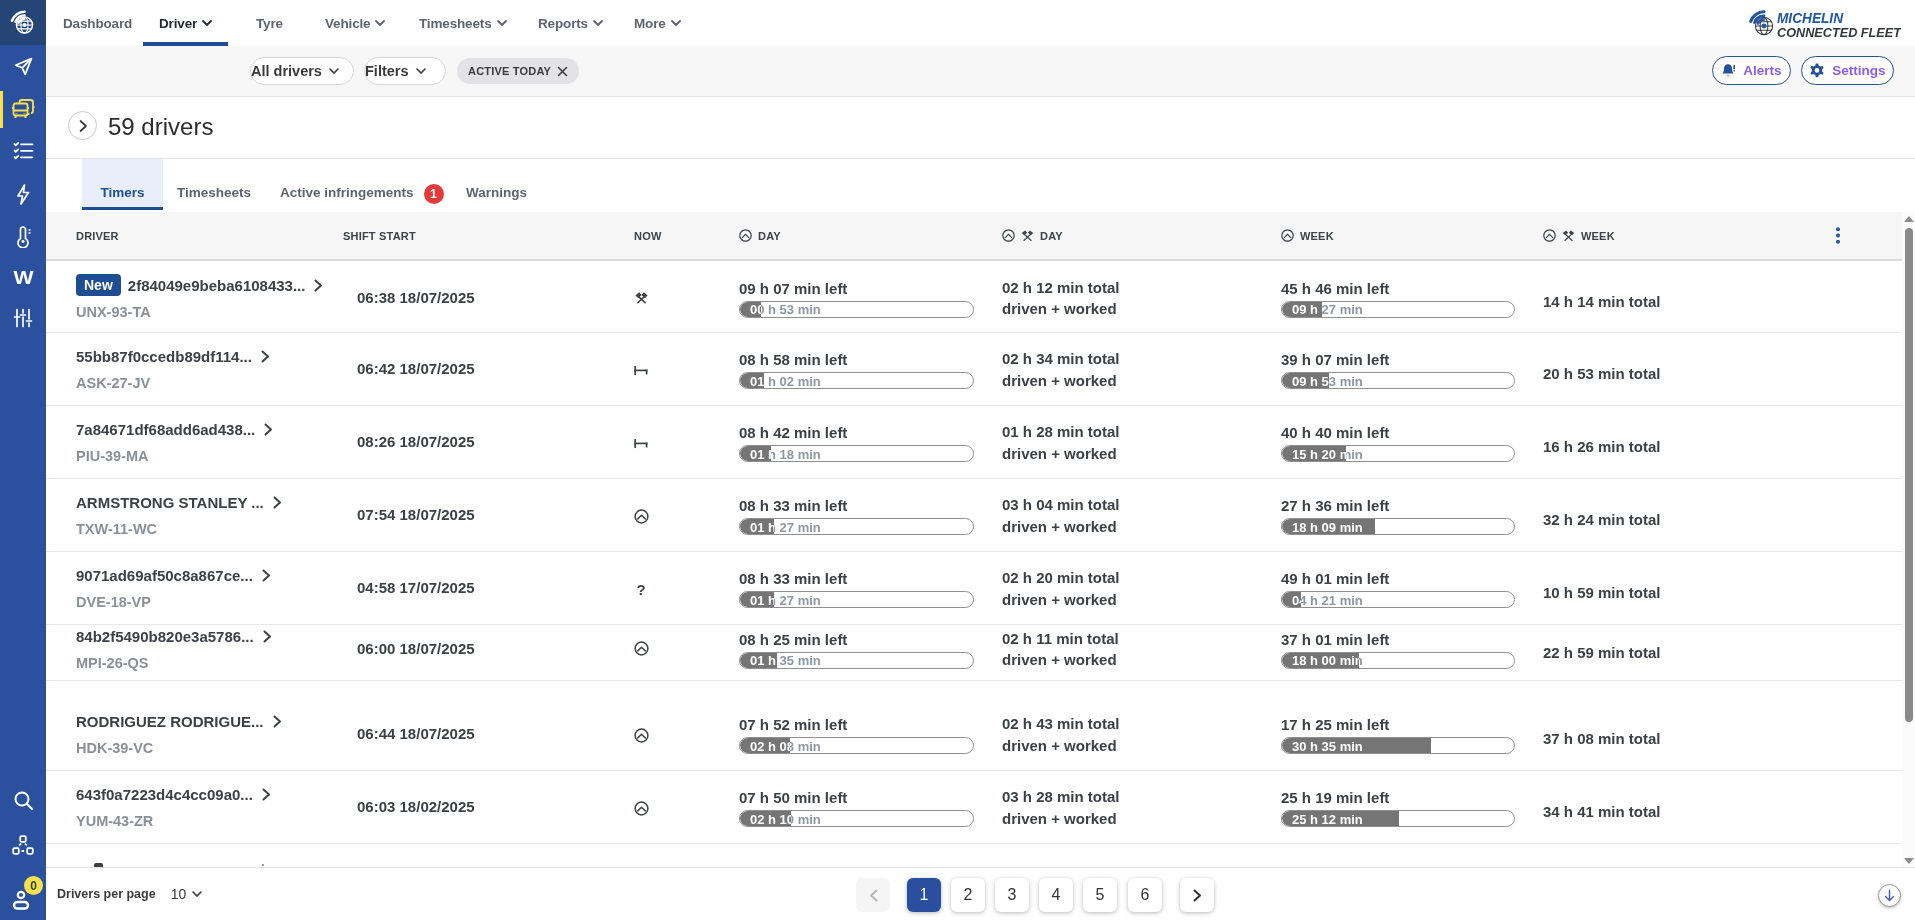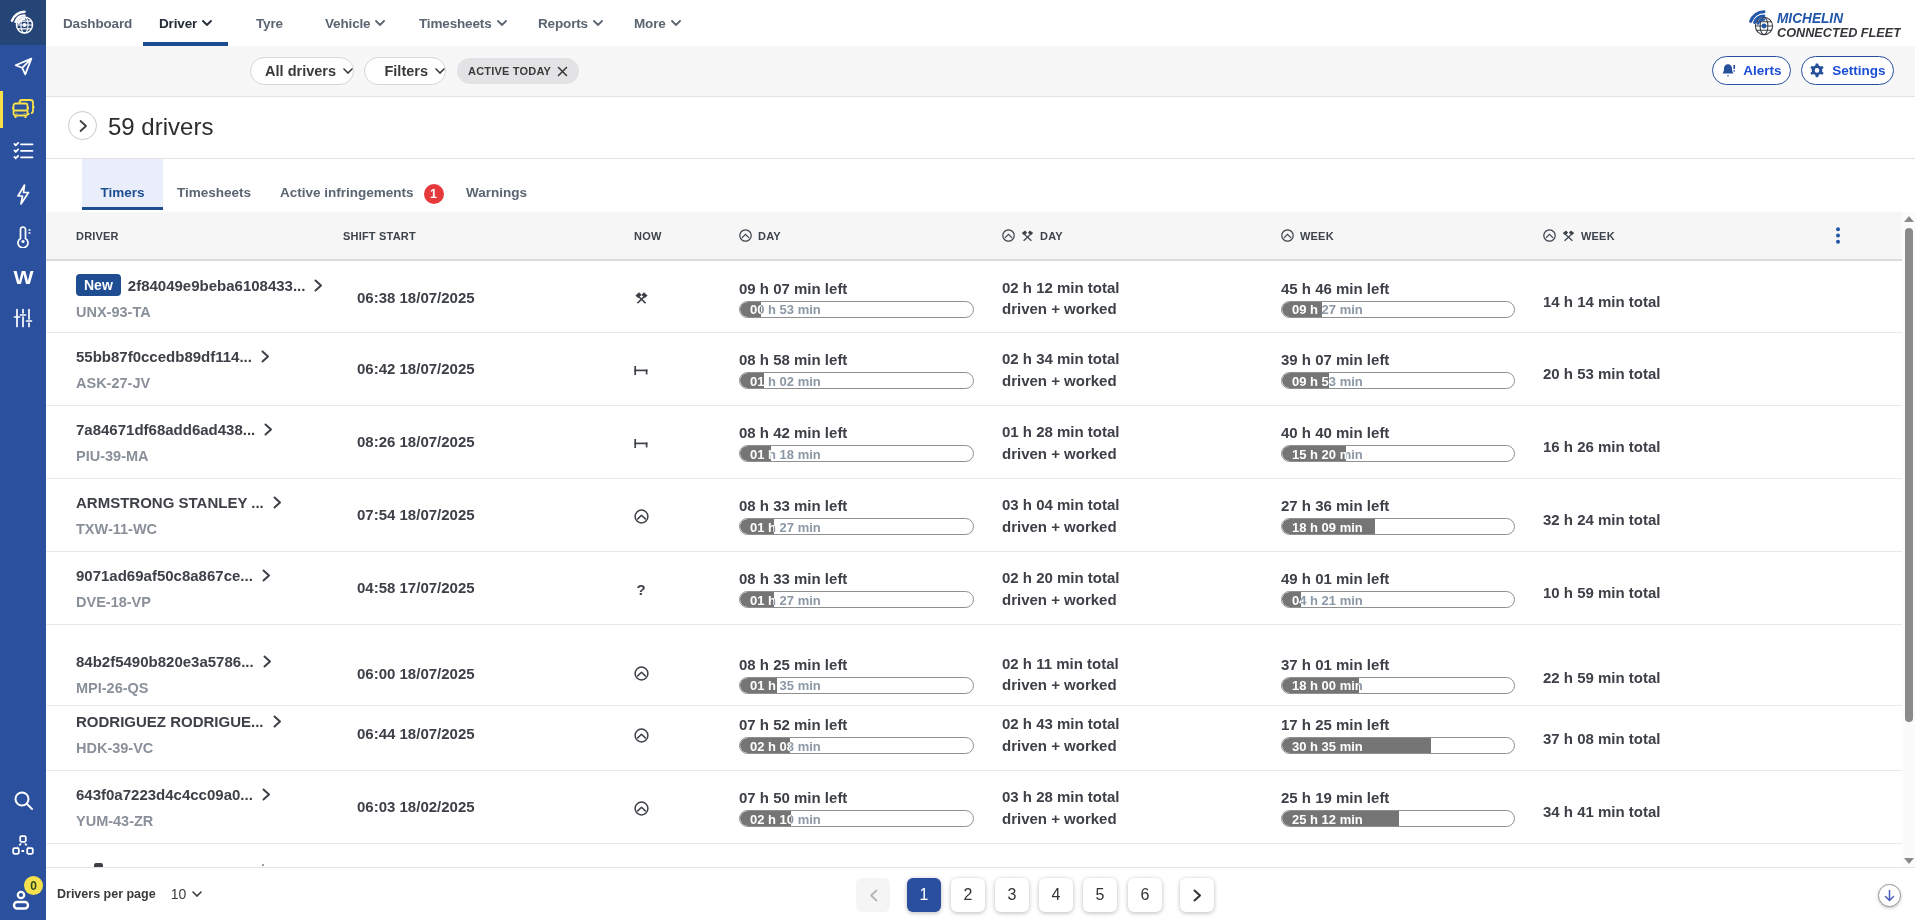--- a/index.html
+++ b/index.html
@@ -12,23 +12,23 @@
 #topnav { position:absolute; left:46px; top:0; width:1869px; height:46px; background:#fff; }
 .nav-item { position:absolute; top:0; height:46px; display:flex; align-items:center; gap:5px; font-size:13.5px; font-weight:700; color:#5b6572; letter-spacing:-0.15px; }
 .nav-item.active { color:#242b36; }
 #nav-underline { position:absolute; left:97px; top:42px; width:85px; height:4px; background:#1e4d92; }
 .cdown { width:10px; height:6px; }
 
 #mlogo { position:absolute; right:14px; top:5px; }
 
 #toolbar { position:absolute; left:46px; top:46px; width:1869px; height:51px; background:#f7f7f8; border-bottom:1px solid #e3e3e4; }
 #tltitle { position:absolute; left:28px; top:0; height:51px; display:flex; align-items:center; gap:6px; font-size:16px; font-weight:400; color:#393939; }
-.pill { position:absolute; top:11px; height:28px; border:1px solid #d6d6d8; border-radius:14px; background:#fff; display:flex; align-items:center; justify-content:flex-end; gap:7px; font-size:14.5px; font-weight:700; color:#3a3a3a; }
+.pill { position:absolute; top:11px; height:28px; border:1px solid #d6d6d8; border-radius:14px; background:#fff; display:flex; align-items:center; justify-content:flex-start; gap:7px; font-size:14.5px; font-weight:700; color:#3a3a3a; }
 .chip { position:absolute; top:12px; height:26px; border-radius:13px; background:#e3e3e5; display:flex; align-items:center; gap:6px; font-size:11px; font-weight:700; color:#3a3a3a; padding:0 11px; letter-spacing:.2px; }
-.bluebtn { position:absolute; height:29px; border:1.5px solid #27509b; border-radius:15px; background:#fff; display:flex; align-items:center; justify-content:center; gap:7px; font-size:13.5px; font-weight:700; color:#1d4ed8;text-align:right; }
+.bluebtn { position:absolute; height:29px; border:1.5px solid #27509b; border-radius:15px; background:#fff; display:flex; align-items:center; justify-content:center; gap:7px; font-size:13.5px; font-weight:700; color:#8b5cf6;text-align:right; }
 
 #heading { position:absolute; left:46px; top:97px; width:1869px; height:62px; background:#fff; border-bottom:1px solid #e2e2e4; }
 #circbtn { position:absolute; left:22px; top:14px; width:29px; height:29px; border:1px solid #c9c9cb; border-radius:50%; background:#fff; display:flex; align-items:center; justify-content:center; }
 #h59 { position:absolute; left:62px; top:16px; font-size:24px; font-weight:400; color:#2d2d2d; }
 
 #tabsrow { position:absolute; left:46px; top:159px; width:1869px; height:52px; background:#fff; }
 .tab { position:absolute; top:0; height:48px; padding-top:18px; display:flex; align-items:center; justify-content:center; font-size:13.5px; font-weight:700; color:#5b6572; gap:10px; }
 #tab1 { left:36px; width:81px; background:#e9eefa; color:#1d4f91; border-bottom:3px solid #1e4d92; height:51px; }
 .redbadge { width:20px; height:20px; margin-top:4px; border-radius:50%; background:#e5393c; color:#fff; font-size:12.5px; font-weight:700; display:flex; align-items:center; justify-content:center; }
 #lastref { position:absolute; right:268px; top:0px; height:48px; display:flex; align-items:center; font-size:13px; color:#3a3a3a; }
@@ -446,21 +446,21 @@
   <div class="lbl" style="left:956px;top:39px">driven + worked</div>
   <div class="lbl" style="left:1235px;top:18.5px">49 h 01 min left</div>
   <div class="bar" style="left:1235px;width:234px">
         <span class="bt">04 h 21 min</span>
         <div class="fill" style="width:19px">
           <span class="bt bw">04 h 21 min</span>
         </div>
       </div>
   <div class="lbl" style="left:1497px;top:32px">10 h 59 min total</div>
 </div>
-<div class="row" style="top:376px;height:69px">
+<div class="row" style="top:351px;height:69px">
   <div class="nline">
         <span class="dname">84b2f5490b820e3a5786...</span>
         <svg class="chev" width="9" height="13" viewBox="0 0 9 13">
           <path d="M1.5 1.5 L7 6.5 L1.5 11.5" fill="none" stroke="#3d4147" stroke-width="2" stroke-linecap="round" stroke-linejoin="round"></path>
         </svg>
       </div>
   <div class="plate">MPI-26-QS</div>
   <div class="shift">06:00 18/07/2025</div>
   <div class="nowic">
         <svg width="15" height="15" viewBox="0 0 15 15">

